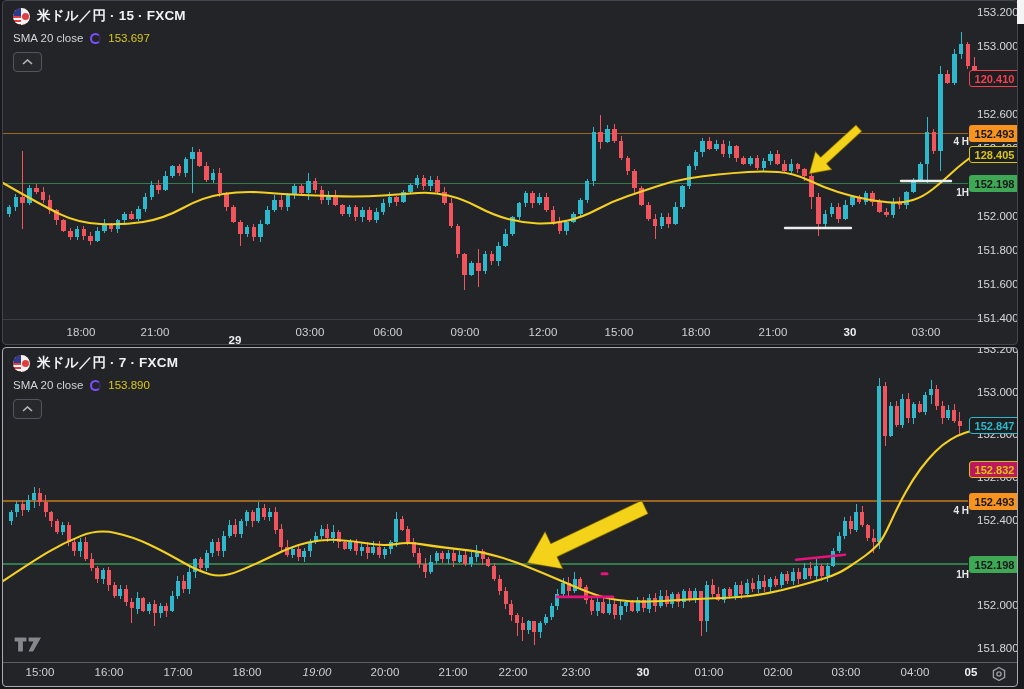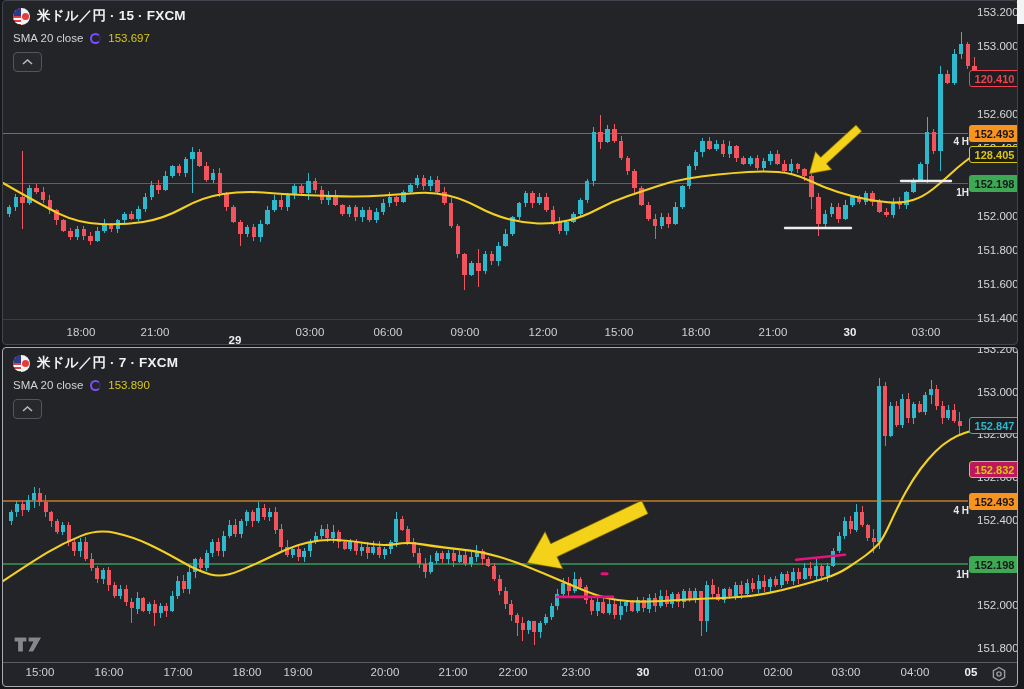--- a/index.html
+++ b/index.html
@@ -767,21 +767,21 @@
       <div class="plabel outline" style="top: 69px; background: rgb(29, 30, 34); border: 1px solid rgb(43, 184, 201); color: rgb(43, 184, 201);">152.847</div>
       <div class="plabel outline" style="top: 85px; background: #be185d; border: 1px solid rgb(216, 197, 17); color: rgb(216, 197, 17); margin-top: 28px;">152.832</div>
       <div class="plabel solid" style="top: 145px; background: rgb(247, 147, 30); color: rgb(21, 24, 28);">152.493</div>
       <div class="plabel solid" style="top: 208px; background: rgb(63, 168, 84); color: rgb(21, 24, 28);">152.198</div>
       <div class="tf" style="top: 157px;">4 H</div>
       <div class="tf" style="top: 221px;">1H</div>
       <div class="ttick" style="left: 37px; top: 318px;">15:00</div>
       <div class="ttick" style="left: 106px; top: 318px;">16:00</div>
       <div class="ttick" style="left: 175px; top: 318px;">17:00</div>
       <div class="ttick" style="left: 244px; top: 318px;">18:00</div>
-      <div class="ttick" style="left: 295px; top: 318px;">19:00</div>
+      <div class="ttick" style="left: 314px; top: 318px; font-style: italic;">19:00</div>
       <div class="ttick" style="left: 382px; top: 318px;">20:00</div>
       <div class="ttick" style="left: 450px; top: 318px;">21:00</div>
       <div class="ttick" style="left: 510px; top: 318px;">22:00</div>
       <div class="ttick" style="left: 573px; top: 318px;">23:00</div>
       <div class="ttick bold" style="left: 640px; top: 318px;">30</div>
       <div class="ttick" style="left: 706px; top: 318px;">01:00</div>
       <div class="ttick" style="left: 775px; top: 318px;">02:00</div>
       <div class="ttick" style="left: 843px; top: 318px;">03:00</div>
       <div class="ttick" style="left: 912px; top: 318px;">04:00</div>
       <div class="ttick bold" style="left: 968px; top: 318px;">05</div>

